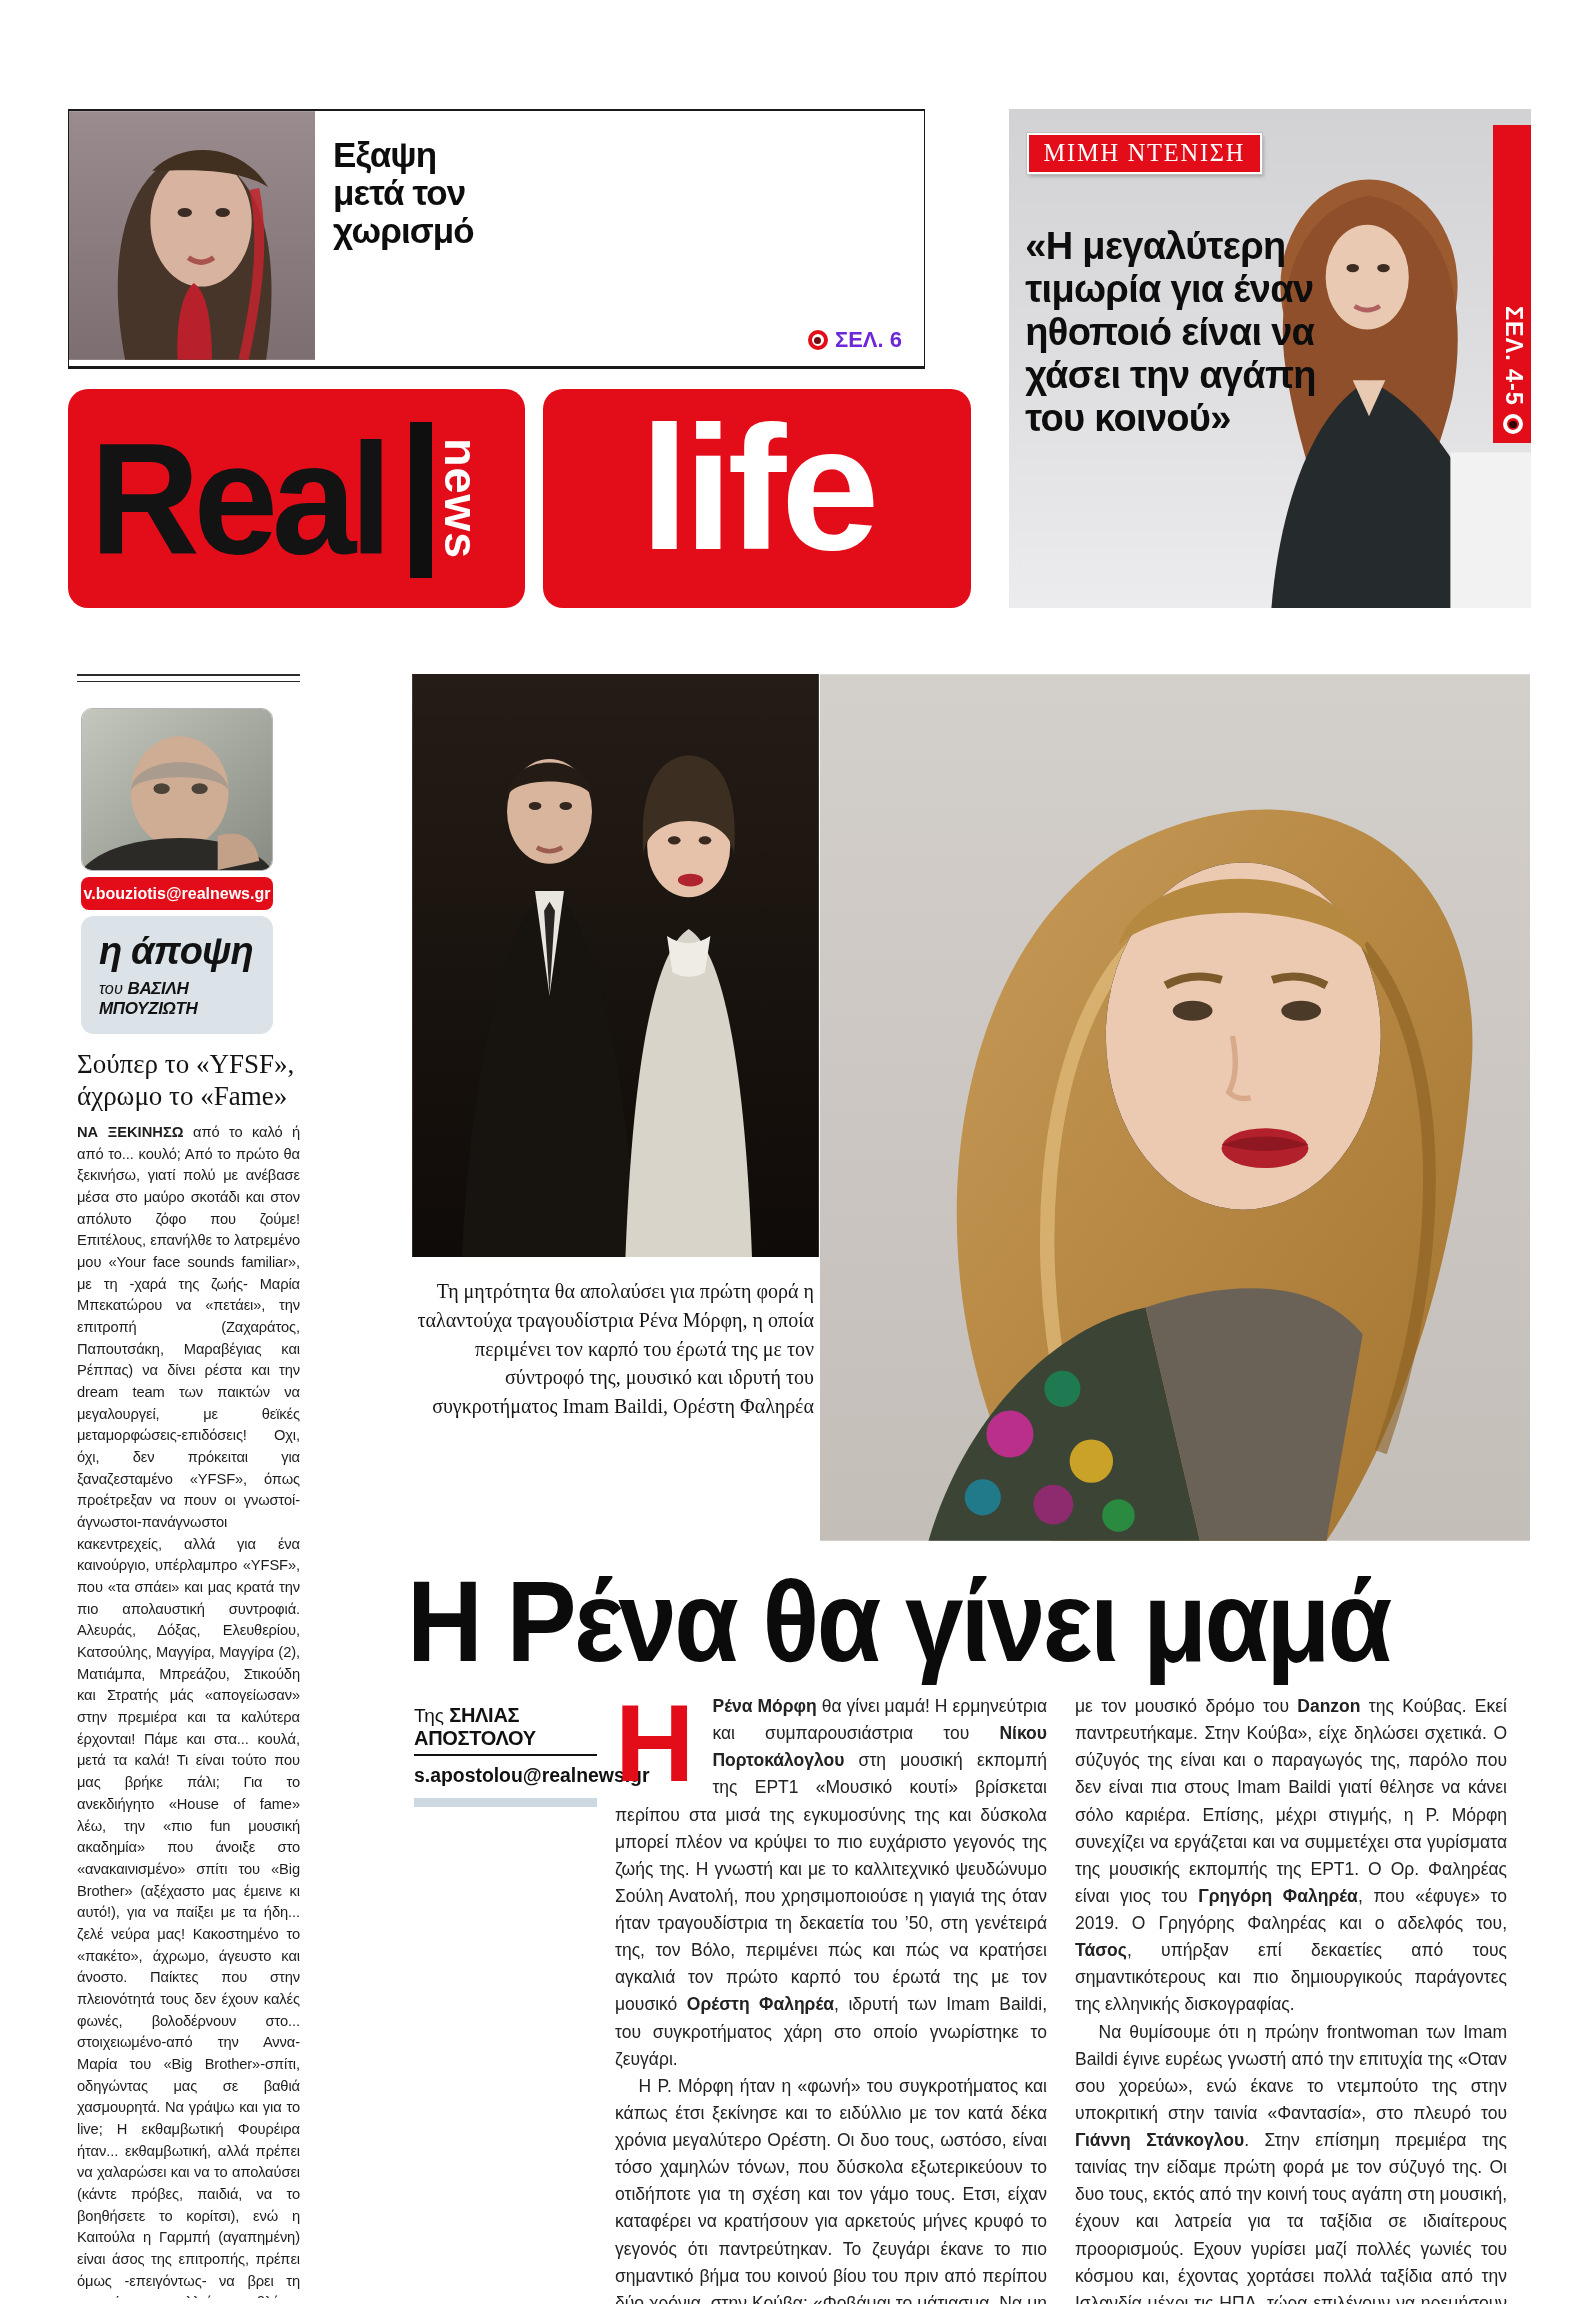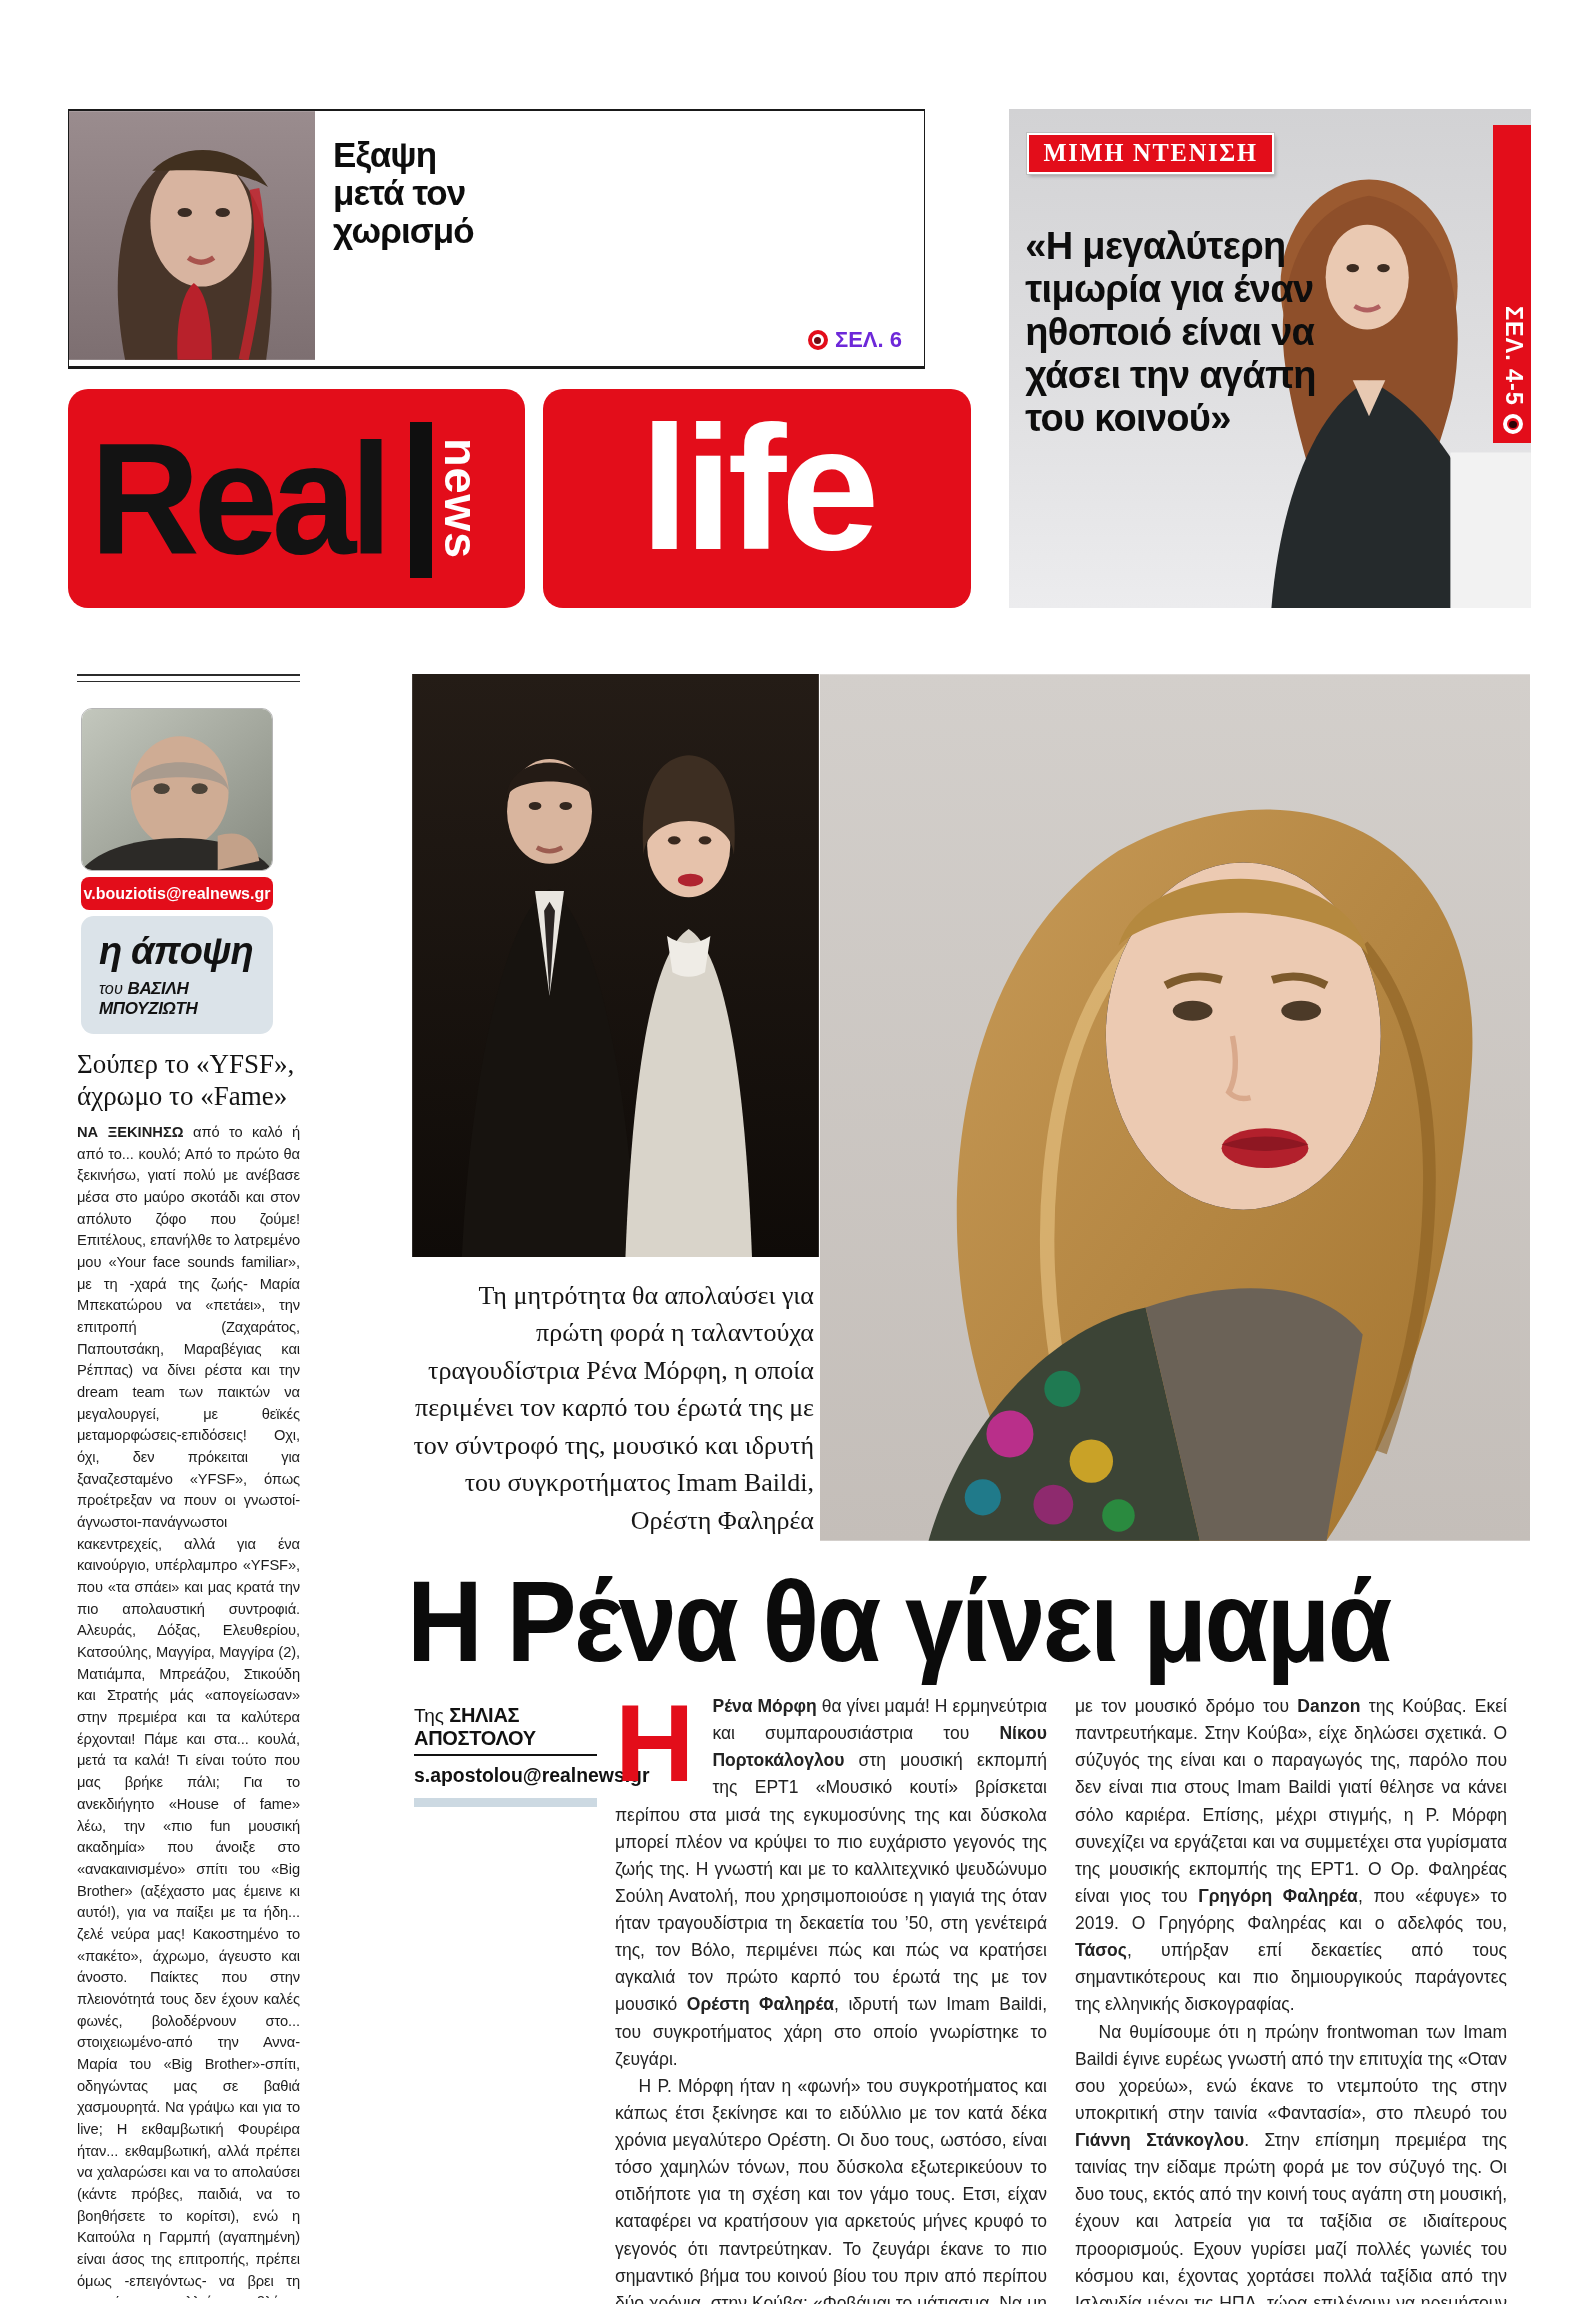--- a/index.html
+++ b/index.html
@@ -20,21 +20,21 @@
   .target-icon{width:20px;height:20px;border:4.5px solid #e30d1a;border-radius:50%;
                background:#fff;position:relative;box-sizing:border-box;}
   .target-icon::after{content:"";position:absolute;left:50%;top:50%;width:7.2px;height:7.2px;
                margin:-3.6px 0 0 -3.6px;border-radius:50%;background:#6e0c12;}
 
   
   .teaser-right{left:1009px;top:109px;width:522px;height:499px;
                 background:linear-gradient(180deg,#d2d2d4 0%,#dfdfe1 55%,#ececee 100%);overflow:hidden;}
   .tr-kicker{left:18px;top:23.5px;background:#e30d1a;border:2.7px solid #fff;
              box-shadow:0 0 0 0.9px #bdbdbd, 1.8px 2.7px 3.6px rgba(0,0,0,.25);
-             color:#fff;font-family:"Liberation Serif",serif;font-weight:bold;
+             color:#fff;font-family:"Liberation Serif",serif;font-weight:normal;
              font-size:24.4px;letter-spacing:1.8px;padding:4.5px 14.5px;}
   .tr-quote{left:16.3px;top:116px;width:299px;font-size:38px;font-weight:bold;
             line-height:1.13;letter-spacing:-0.7px;color:#0d0d0d;}
   .tr-vref{left:484px;top:16.3px;width:40px;height:318px;background:#e30d1a;
            display:flex;flex-direction:column;align-items:center;justify-content:flex-end;
            gap:9px;padding-bottom:9px;box-sizing:border-box;}
   .tr-vref .vtext{writing-mode:vertical-rl;color:#fff;font-weight:bold;font-size:23.5px;letter-spacing:0.9px;}
   .tr-vref .target-icon{border-color:#fff;background:#e30d1a;}
   .tr-vref .target-icon::after{background:#2a0305;}
 
@@ -69,21 +69,21 @@
   .op-headline{left:77px;top:1049px;width:226px;font-family:"Liberation Serif",serif;
                font-size:27px;line-height:1.18;color:#141414;}
   .op-body{left:77px;top:1122px;width:223px;height:1176px;font-size:14.7px;line-height:1.475;
            text-align:justify;color:#1d1d1d;letter-spacing:-0.1px;overflow:hidden;}
   .op-body b{letter-spacing:0;}
 
   
   .couple-photo{left:412px;top:674px;width:407px;height:583px;overflow:hidden;}
   .rena-photo{left:820px;top:674px;width:710px;height:867px;overflow:hidden;}
   .feat-caption{left:409px;top:1277px;width:405px;font-family:"Liberation Serif",serif;
-                font-size:26px;line-height:1.44;text-align:right;color:#161616;}
+                font-size:20px;line-height:1.44;text-align:right;color:#161616;}
   .feat-headline{left:407px;top:1563px;width:1126px;font-size:105px;font-weight:bold;
                  letter-spacing:-2.7px;white-space:nowrap;color:#0b0b0b;
                  transform:scaleY(1.1);transform-origin:top left;line-height:1;}
   .byline{left:414px;top:1704px;width:183px;}
   .byline-name{font-size:19px;color:#111;padding-bottom:4px;border-bottom:2.7px solid #111;}
   .byline-name b{font-size:20px;letter-spacing:-0.3px;}
   .byline-email{font-weight:bold;font-size:19.4px;margin-top:8.1px;color:#111;}
   .byline-rule{height:9px;background:#ccd9e2;margin-top:11px;}
   .feat-col{top:1693px;width:432px;height:611px;overflow:hidden;}
   .feat-col.c1{left:615px;}

